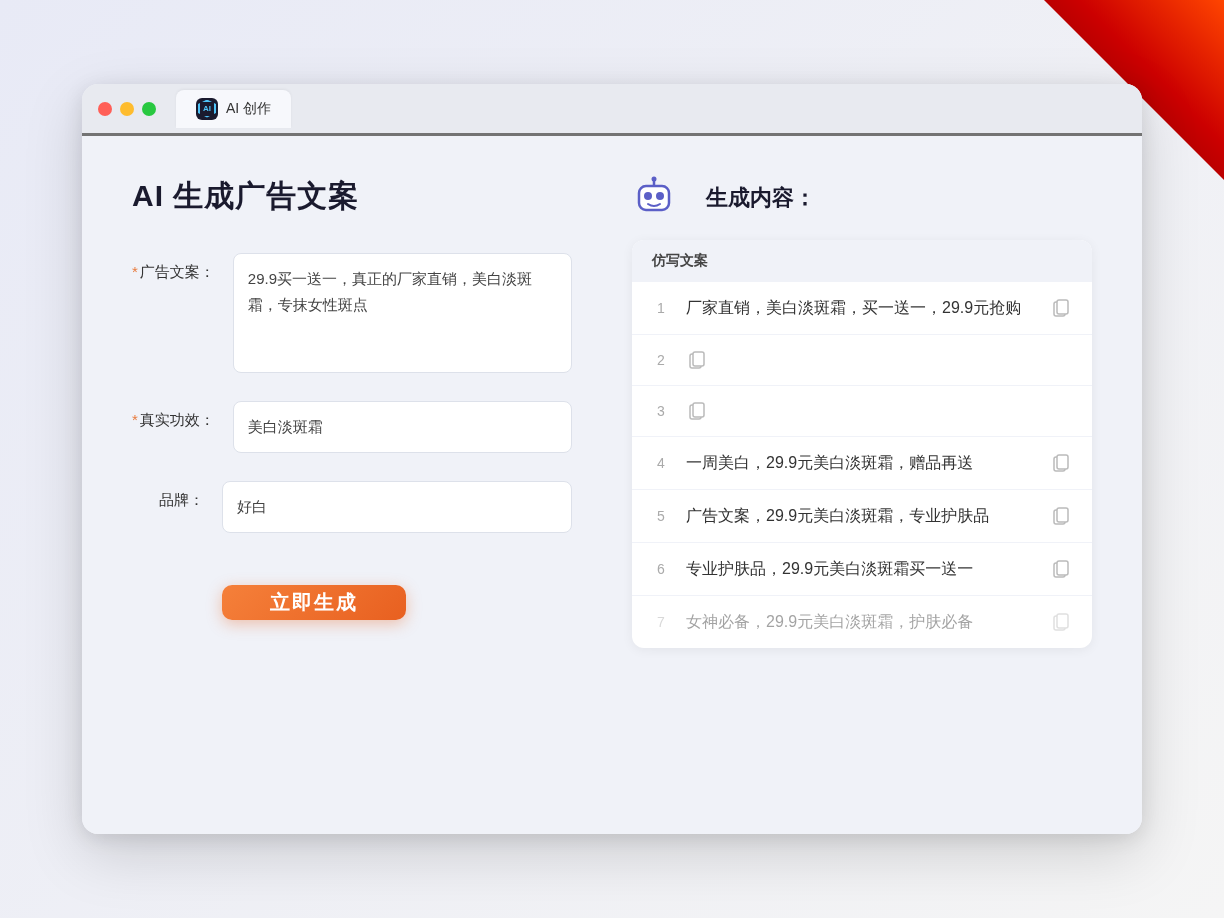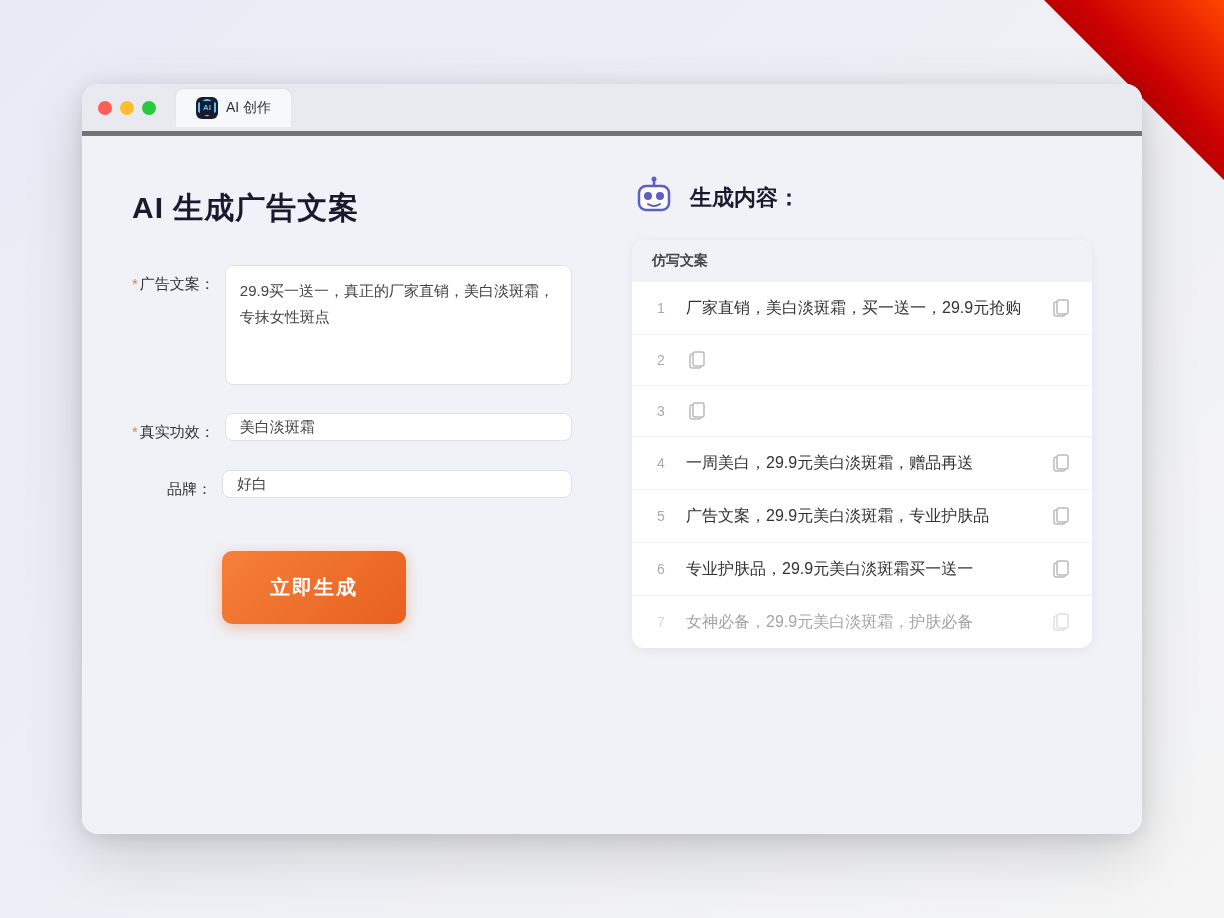--- a/index.html
+++ b/index.html
@@ -39,21 +39,21 @@
       z-index: 1;
     }
 
     
     .title-bar {
       background: #e8eaf0;
       height: 52px;
       display: flex;
       align-items: center;
       padding: 0 16px;
-      border-bottom: 5px solid #737373;
+      border-bottom: 3px solid #737373;
     }
     .window-controls {
       display: flex;
       gap: 8px;
       margin-right: 20px;
     }
     .window-btn {
       width: 14px;
       height: 14px;
       border-radius: 50%;
@@ -109,21 +109,20 @@
       display: flex;
       height: calc(100% - 52px);
       padding: 40px 50px;
       gap: 60px;
       background: #f0f2f8;
     }
 
     
     .left-panel {
       flex: 0 0 440px;
-      margin-top: 12px;
     }
 
     .page-title {
       font-size: 30px;
       font-weight: 700;
       color: #1a1a2e;
       margin-bottom: 36px;
       letter-spacing: 1px;
     }
 
@@ -133,21 +132,21 @@
       margin-bottom: 28px;
     }
 
     .form-label {
       font-size: 15px;
       color: #333;
       white-space: nowrap;
       padding-top: 10px;
       min-width: 90px;
       text-align: right;
-      padding-right: 10px;
+      padding-right: 18px;
     }
 
     .form-label .required {
       color: #e87a3c;
       margin-right: 2px;
     }
 
     .form-input, .form-textarea {
       flex: 1;
       border: 1.5px solid #dde1ea;
@@ -162,29 +161,29 @@
 
     .form-textarea {
       padding: 12px 14px;
       height: 120px;
       resize: none;
       line-height: 1.7;
     }
 
     .form-input {
       padding: 10px 14px;
-      height: 28px;
+      height: 52px;
     }
 
     .generate-btn {
       background: linear-gradient(135deg, #f5803a 0%, #e86020 100%);
       color: #fff;
       border: none;
       border-radius: 10px;
-      padding: 23px 48px;
+      padding: 4px 48px;
       font-size: 20px;
       font-weight: 600;
       cursor: pointer;
       margin-top: 24px;
       margin-left: 90px;
       letter-spacing: 2px;
       box-shadow: 0 4px 15px rgba(232, 96, 32, 0.35);
       transition: transform 0.1s;
     }
 
@@ -205,20 +204,21 @@
     .robot-icon {
       width: 44px;
       height: 44px;
       position: relative;
     }
 
     .right-header-title {
       font-size: 22px;
       font-weight: 600;
       color: #1a1a2e;
+      margin-left: 16px;
     }
 
     
     .results-container {
       background: #fff;
       border-radius: 12px;
       overflow: hidden;
       box-shadow: 0 2px 12px rgba(0,0,0,0.06);
     }
 

